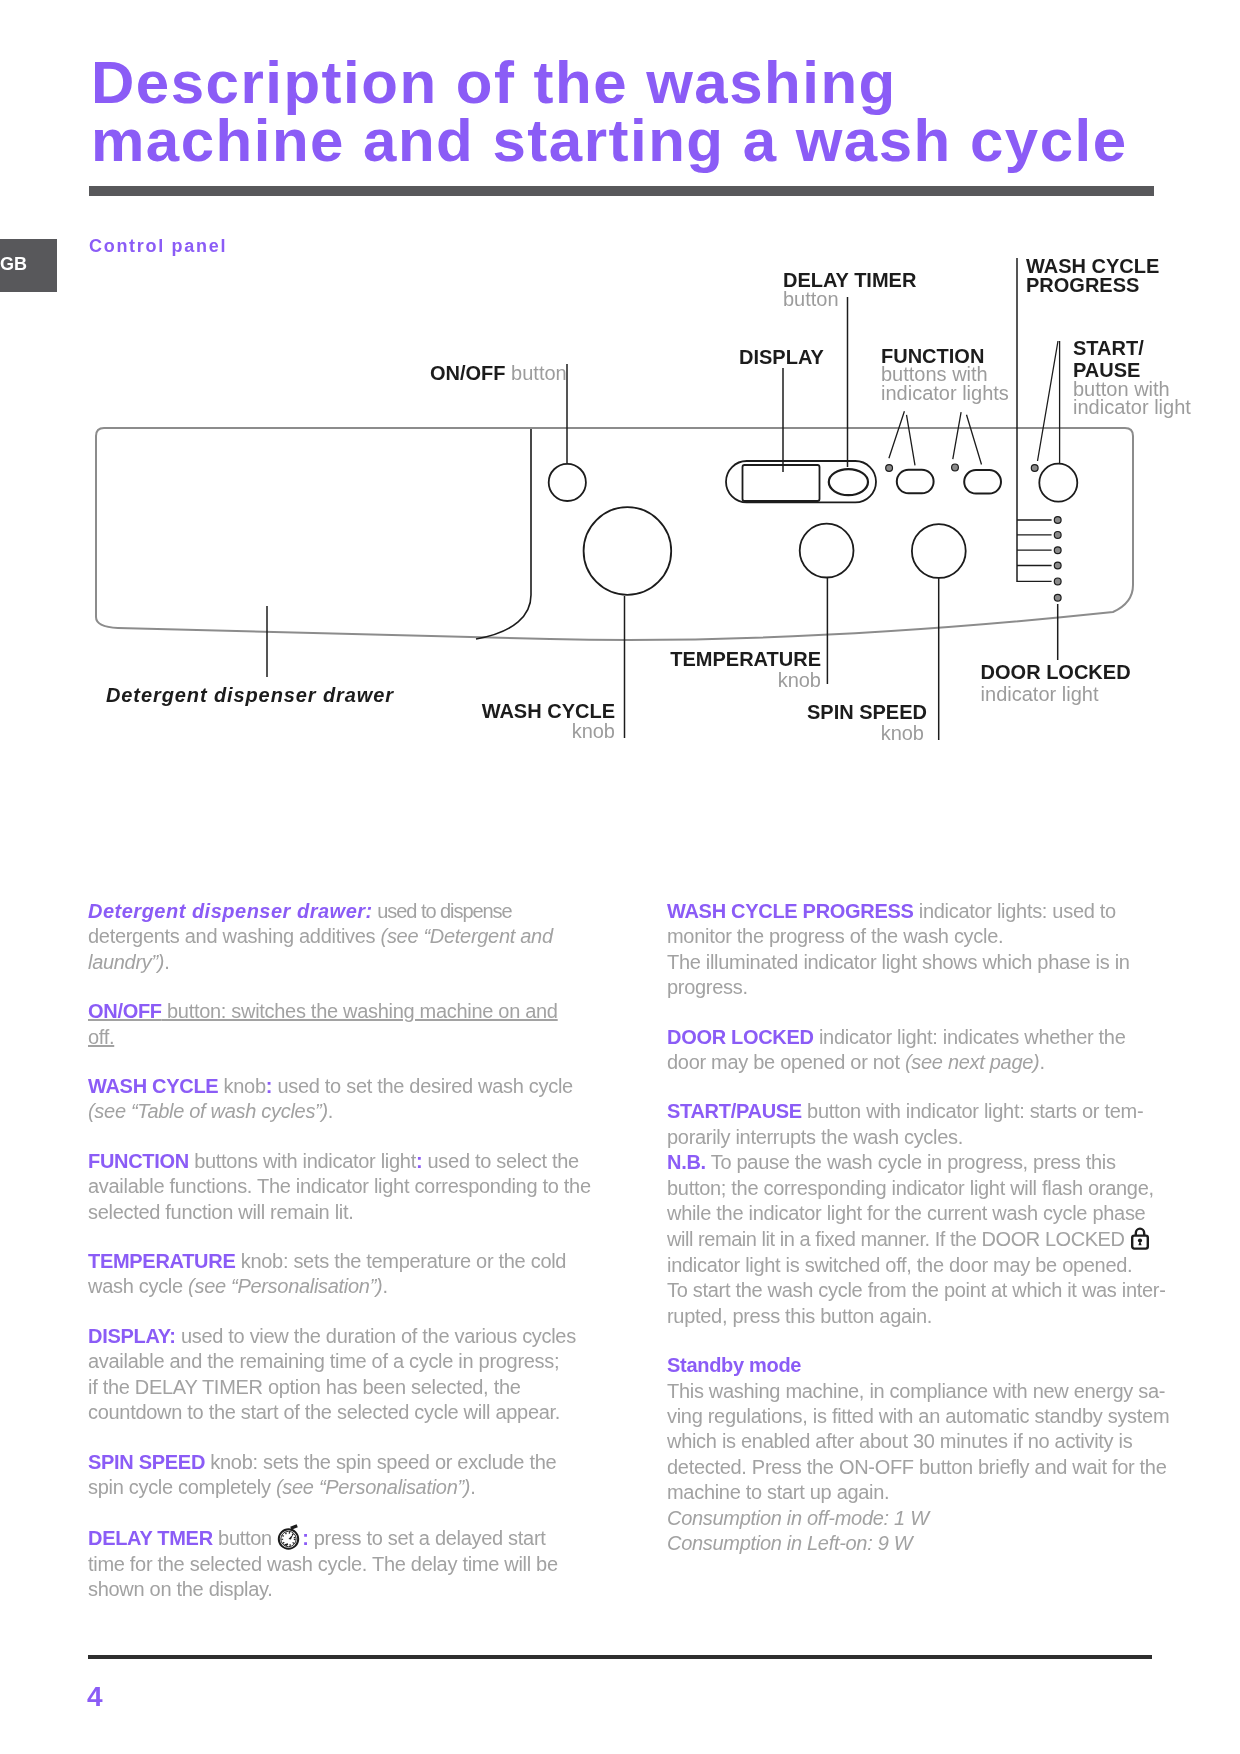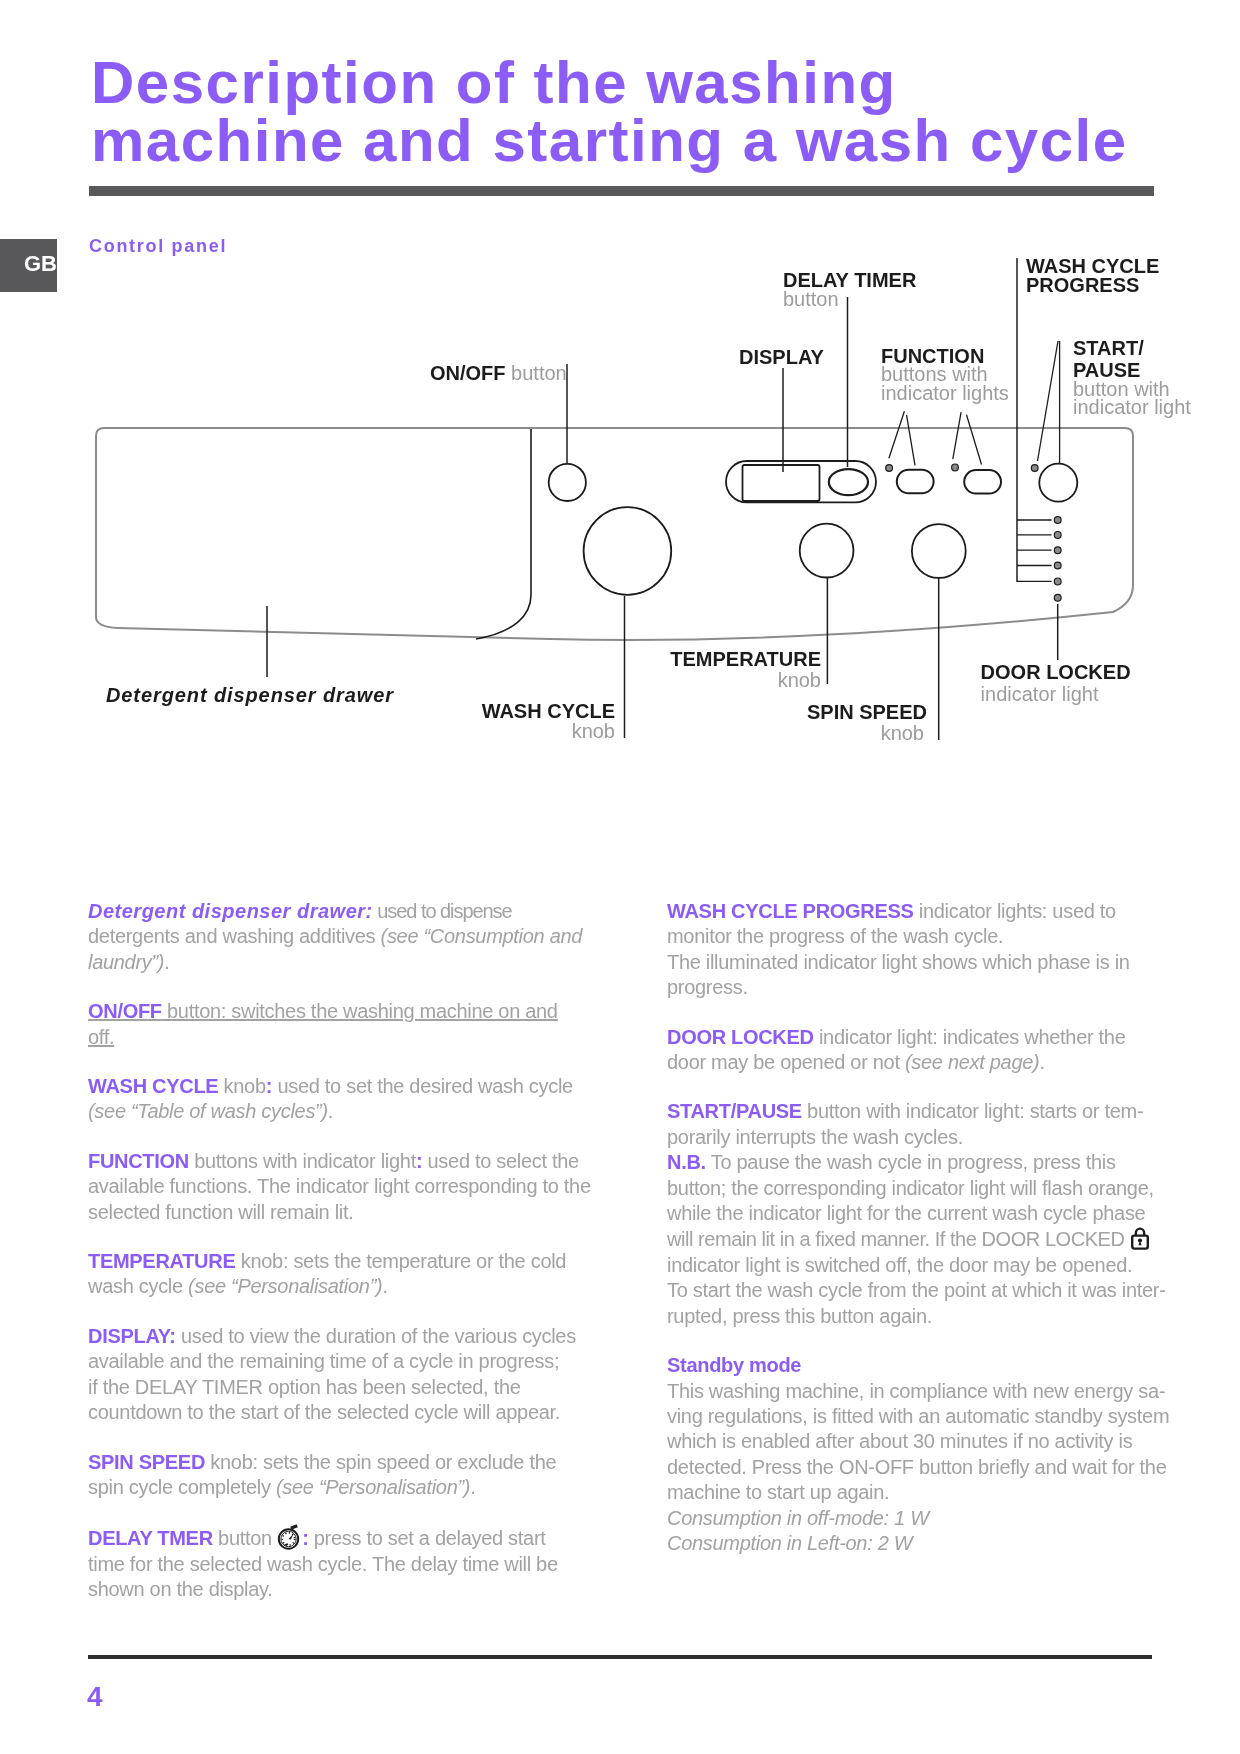--- a/index.html
+++ b/index.html
@@ -10,21 +10,21 @@
   .dark{color:#8b5cf6;}
   p{margin:0;}
 </style>
 </head>
 <body>
 
 <div class="abs dark" style="left:91px;top:54px;font-size:60px;font-weight:bold;line-height:58px;letter-spacing:1.5px;">Description of the washing<br>machine and starting a wash cycle</div>
 
 <div class="abs" style="left:89px;top:186px;width:1065px;height:10px;background:#58585b;"></div>
 
-<div class="abs" style="left:0;top:239px;width:57px;height:53px;background:#58585b;color:#ffffff;font-weight:bold;font-size:22px;text-align:right;line-height:50px;">GB</div>
+<div class="abs" style="left:0;top:239px;width:57px;height:53px;background:#58585b;color:#ffffff;font-weight:bold;font-size:18px;text-align:left;line-height:50px;">GB</div>
 
 <div class="abs dark" style="left:89px;top:236px;font-size:18px;font-weight:bold;letter-spacing:1.7px;">Control panel</div>
 
 <svg class="abs" style="left:0;top:250px;" width="1240" height="510" viewBox="0 250 1240 510">
 
   <path d="M 96,617 L 96,436 Q 96,428 104,428 L 1125,428 Q 1133,428 1133,436 L 1133,585 Q 1133,603 1113,612 Q 800,645 550,639 Q 300,633 118,628 Q 96,627 96,617 Z" fill="none" stroke="#8c8c8c" stroke-width="2"></path>
 
   <path d="M 531,429 L 531,595 C 531,615 515,632 476,639" fill="none" stroke="#1c1c1c" stroke-width="1.6"></path>
 
   <circle cx="567.3" cy="482.4" r="18.6" fill="none" stroke="#1c1c1c" stroke-width="1.8"></circle>
@@ -115,21 +115,21 @@
   <text x="980.6" y="679" font-size="20" font-weight="bold" fill="#1c1c1c">DOOR LOCKED</text>
   <text x="980.6" y="701" font-size="20" fill="#9c9c9c">indicator light</text>
 
   <line x1="267" y1="606" x2="267" y2="677" stroke="#1c1c1c" stroke-width="1.5"></line>
 
   <text x="106" y="702" font-size="20" font-weight="bold" font-style="italic" fill="#1c1c1c" letter-spacing="0.9">Detergent dispenser drawer</text>
 </svg>
 
 <div class="abs grey" style="left:88px;top:899px;width:520px;font-size:20px;line-height:25.4px;letter-spacing:-0.3px;white-space:nowrap;">
 
-  <p style="margin-bottom:24px;"><b class="dark" style="font-style:italic;letter-spacing:0.5px;">Detergent dispenser drawer:</b><span style="letter-spacing:-1.05px;"> used to dispense</span><br>detergents and washing additives <i>(see “Consumption and</i><br><i>laundry”)</i>.</p>
+  <p style="margin-bottom:24px;"><b class="dark" style="font-style:italic;letter-spacing:0.5px;">Detergent dispenser drawer:</b><span style="letter-spacing:-1.05px;"> used to dispense</span><br>detergents and washing additives <i>(see “Detergent and</i><br><i>laundry”)</i>.</p>
 
   <p style="margin-bottom:24px;text-decoration:underline;"><b class="dark">ON/OFF</b> button: switches the washing machine on and<br>off.</p>
 
   <p style="margin-bottom:24px;"><b class="dark">WASH CYCLE</b> knob<b class="dark">:</b> used to set the desired wash cycle<br><i>(see “Table of wash cycles”)</i>.</p>
 
   <p style="margin-bottom:24px;"><b class="dark">FUNCTION</b> buttons with indicator light<b class="dark">:</b> used to select the<br>available functions. The indicator light corresponding to the<br>selected function will remain lit.</p>
 
   <p style="margin-bottom:24px;"><b class="dark">TEMPERATURE</b> knob: sets the temperature or the cold<br>wash cycle <i>(see “Personalisation”)</i>.</p>
 
   <p style="margin-bottom:24px;"><b class="dark">DISPLAY:</b> used to view the duration of the various cycles<br>available and the remaining time of a cycle in progress;<br>if the DELAY TIMER option has been selected, the<br>countdown to the start of the selected cycle will appear.</p>
@@ -154,18 +154,18 @@
 
   <p style="margin-bottom:24px;"><b class="dark">DOOR LOCKED</b> indicator light: indicates whether the<br>door may be opened or not <i>(see next page)</i>.</p>
 
   <p style="margin-bottom:24px;"><b class="dark">START/PAUSE</b> button with indicator light: starts or tem-<br>porarily interrupts the wash cycles.<br><b class="dark">N.B.</b> To pause the wash cycle in progress, press this<br>button; the corresponding indicator light will flash orange,<br>while the indicator light for the current wash cycle phase<br><span style="letter-spacing:-0.45px;">will remain lit in a fixed manner. If the DOOR LOCKED</span> <svg width="20" height="24" viewBox="0 0 20 24" style="vertical-align:-4px;">
         <rect x="2.2" y="9.6" width="15.6" height="13" rx="2" fill="none" stroke="#1c1c1c" stroke-width="2.4"></rect>
         <path d="M5.8 9.6 L5.8 7.2 A4.2 4.6 0 0 1 14.2 7.2 L14.2 9.6" fill="none" stroke="#1c1c1c" stroke-width="2.4"></path>
         <circle cx="10" cy="14.5" r="2.1" fill="#1c1c1c"></circle>
         <path d="M10 14.5 L11.6 19.3 L8.4 19.3 Z" fill="#1c1c1c"></path>
       </svg><br>indicator light is switched off, the door may be opened.<br>To start the wash cycle from the point at which it was inter-<br>rupted, press this button again.</p>
 
-  <p><b class="dark">Standby mode</b><br>This washing machine, in compliance with new energy sa-<br>ving regulations, is fitted with an automatic standby system<br>which is enabled after about 30 minutes if no activity is<br>detected. Press the ON-OFF button briefly and wait for the<br>machine to start up again.<br><i>Consumption in off-mode: 1 W</i><br><i>Consumption in Left-on: 2 W</i></p>
+  <p><b class="dark">Standby mode</b><br>This washing machine, in compliance with new energy sa-<br>ving regulations, is fitted with an automatic standby system<br>which is enabled after about 30 minutes if no activity is<br>detected. Press the ON-OFF button briefly and wait for the<br>machine to start up again.<br><i>Consumption in off-mode: 1 W</i><br><i>Consumption in Left-on: 9 W</i></p>
 </div>
 
 <div class="abs" style="left:88px;top:1655px;width:1064px;height:4px;background:#2e2e2e;"></div>
 
 <div class="abs dark" style="left:87px;top:1681px;font-size:28px;font-weight:bold;">4</div>
 
 </body></html>

